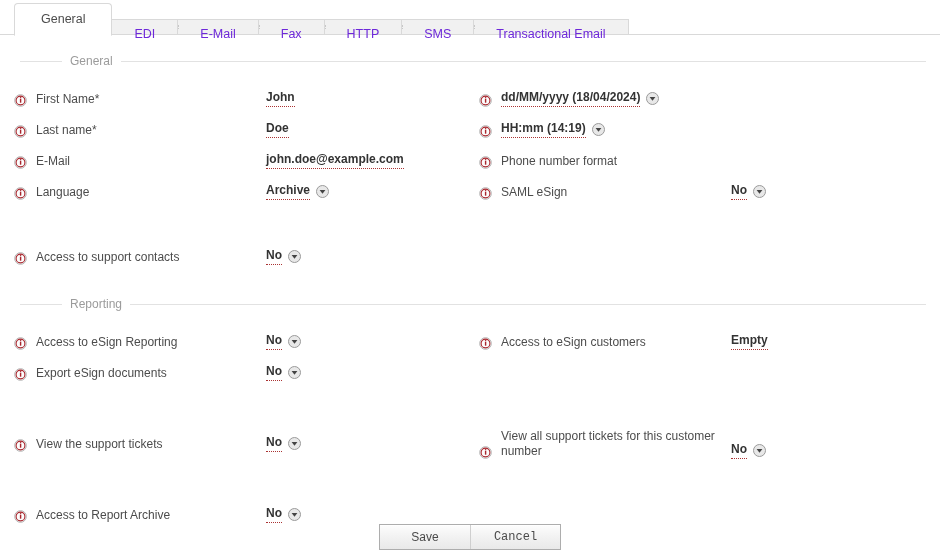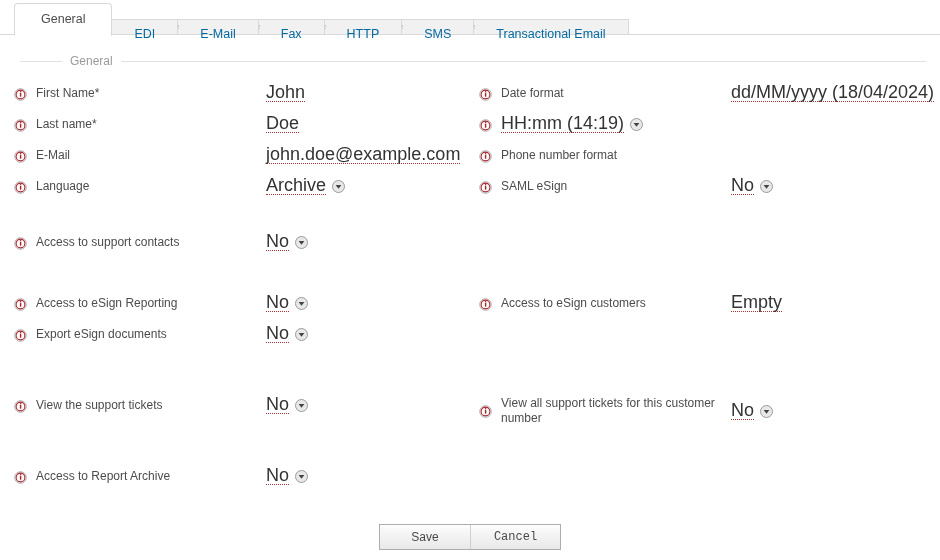--- a/index.html
+++ b/index.html
@@ -39,21 +39,21 @@
     align-items: flex-end;
     position: relative;
     z-index: 2;
   }
   .tab {
     position: relative;
     height: 16px;
     line-height: 28px;
     padding: 0 22px;
     font-size: 12.5px;
-    color: #0369a1;
+    color: #6d28d9;
     background: #f1f1f1;
     border: 1px solid #d9d9d9;
     border-bottom: 1px solid #d9d9d9;
     border-left: none;
     box-sizing: border-box;
     white-space: nowrap;
     text-align: center;
   }
   .tab:first-child { border-left: 1px solid #d9d9d9; }
   .tab + .tab::before {
@@ -118,25 +118,25 @@
     display: flex;
   }
   .col {
     width: 50%;
     box-sizing: border-box;
   }
   .col.right { padding-left: 9px; }
 
   .row {
     display: flex;
-    align-items: center;
+    align-items: flex-end;
     min-height: 27px;
     padding-top: 4px;
   }
-  .row.spacer-top { margin-top: 25px; }
+  .row.spacer-top { margin-top: 34px; }
   .row.spacer-lg  { margin-top: 40px; }
 
   .info-icon {
     flex: 0 0 auto;
     width: 13px;
     height: 13px;
     margin-top: 1px;
     margin-right: 9px;
     position: relative;
   }
@@ -154,25 +154,26 @@
   .col.right .label { width: 230px; }
 
   .value {
     flex: 1 1 auto;
     display: flex;
     align-items: center;
     line-height: 15px;
     min-width: 0;
   }
   .value-text {
-    font-size: 18px;
+    font-size: 12px;
     color: #333333;
     border-bottom: 1px dotted #a33;
     padding-bottom: 1px;
     white-space: nowrap;
+    font-weight: bold;
   }
   .caret {
     flex: 0 0 auto;
     margin-left: 6px;
     width: 13px;
     height: 13px;
   }
   .caret svg { display: block; }
 
   
@@ -324,21 +325,20 @@
 
         <div class="row">
           <span class="info-icon">
             <svg width="13" height="13" viewBox="0 0 13 13">
                 <circle cx="6.5" cy="6.5" r="5.8" fill="#fdfdfd" stroke="#b0b0b0" stroke-width="1"></circle>
                 <circle cx="6.5" cy="6.5" r="4.4" fill="none" stroke="#a8252c" stroke-width="1.1"></circle>
                 <rect x="5.9" y="4.6" width="1.4" height="4.1" fill="#a8252c"></rect>
                 <rect x="5.9" y="2.6" width="1.4" height="1.3" fill="#a8252c"></rect>
               </svg>
           </span>
-          <span class="label">Date format</span>
           <span class="value">
             <span class="value-text">dd/MM/yyyy (18/04/2024)</span>
             <span class="caret">
               <svg width="13" height="13" viewBox="0 0 13 13">
                   <circle cx="6.5" cy="6.5" r="6" fill="#e8e8e8" stroke="#9a9a9a" stroke-width="1"></circle>
                   <path d="M3.6 5.1 L9.4 5.1 L6.5 8.7 Z" fill="#444"></path>
                 </svg>
             </span>
           </span>
         </div>
@@ -394,20 +394,24 @@
                 </svg>
             </span>
           </span>
         </div>
 
       </div>
     </div>
   </div>
 
   <div class="section" style="margin-top:30px;">
+    <div class="legend">
+      <div class="legend-line"></div>
+      <div class="legend-label">Reporting</div>
+    </div>
 
     <div class="grid">
 
       <div class="col left">
 
         <div class="row">
           <span class="info-icon">
             <svg width="13" height="13" viewBox="0 0 13 13">
                 <circle cx="6.5" cy="6.5" r="5.8" fill="#fdfdfd" stroke="#b0b0b0" stroke-width="1"></circle>
                 <circle cx="6.5" cy="6.5" r="4.4" fill="none" stroke="#a8252c" stroke-width="1.1"></circle>

